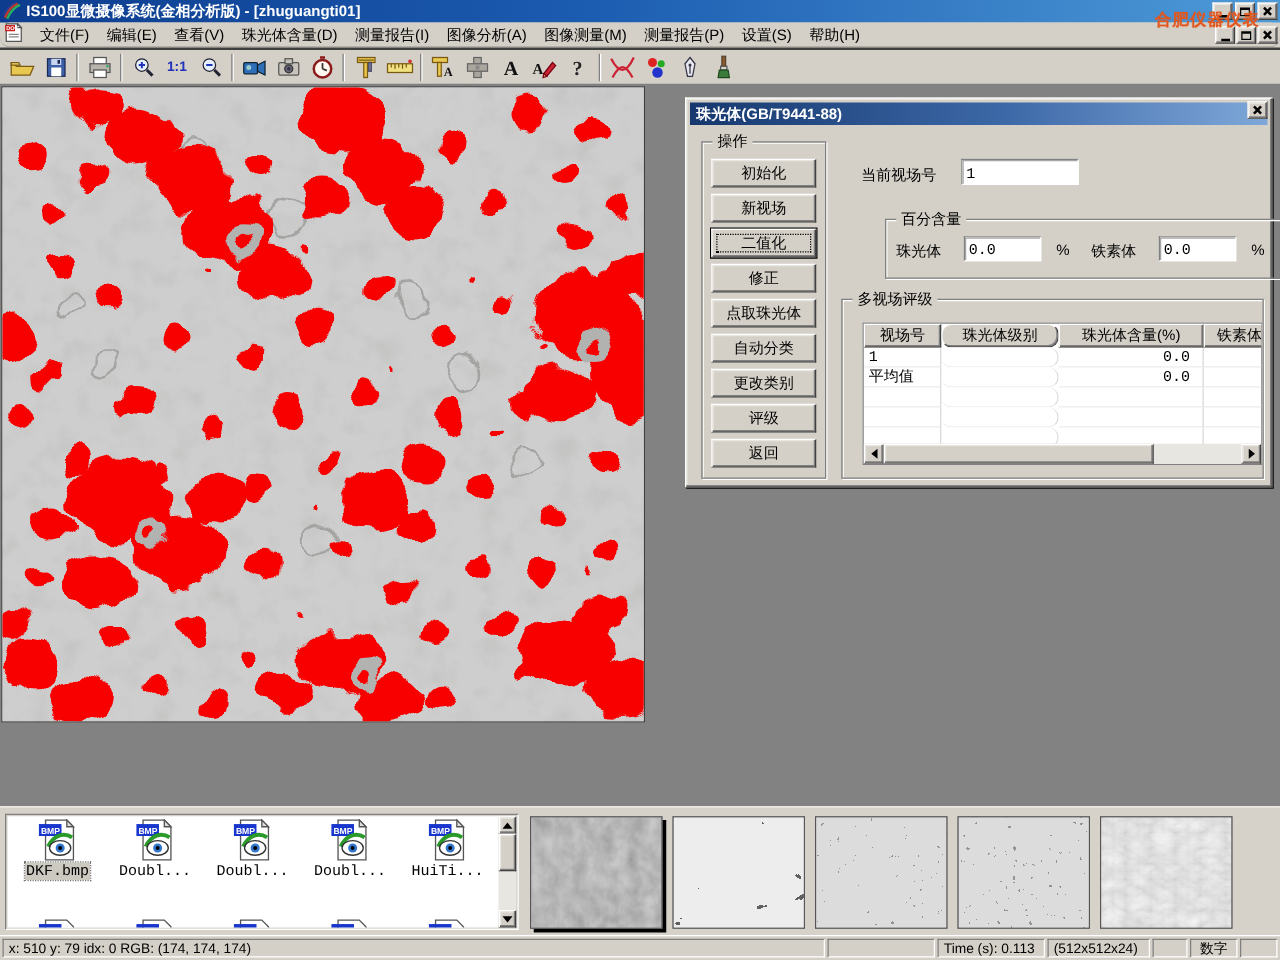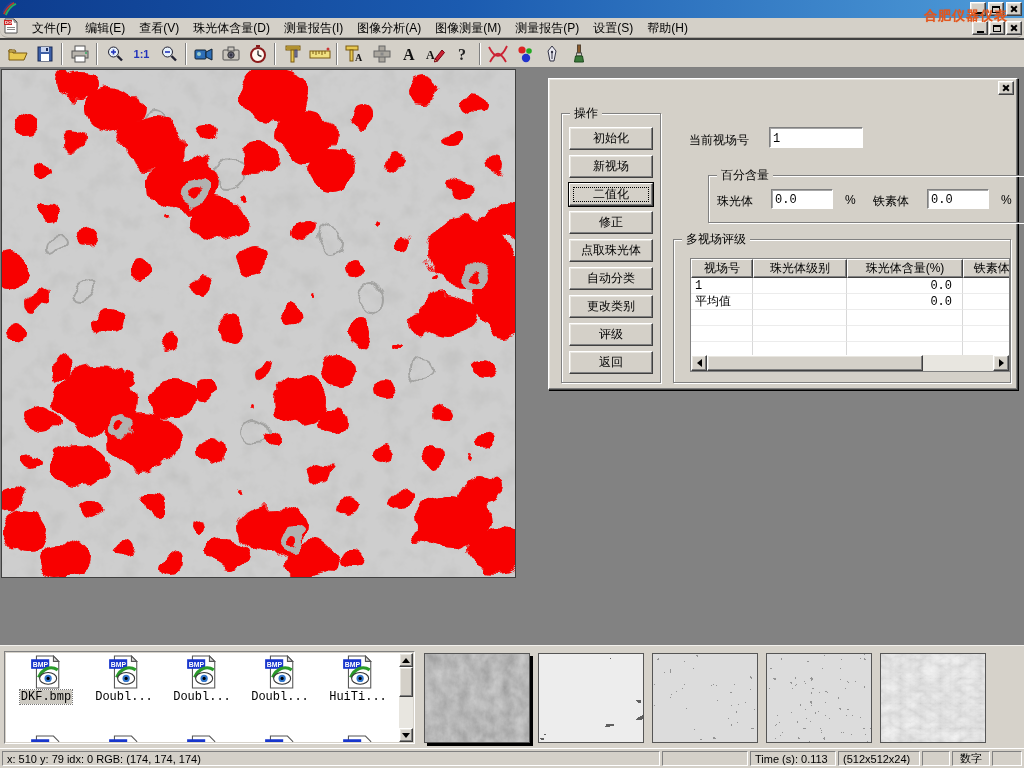--- a/index.html
+++ b/index.html
@@ -58,21 +58,21 @@
   .op-btn.selected { box-shadow:0 0 0 1px #000, inset -1px -1px 0 #808080; outline:1px dotted #000; outline-offset:-5px; }
   .fld-label { position:absolute; white-space:nowrap; }
   .tbox { position:absolute; height:21px; font-family:"Liberation Mono", monospace; font-size:12px; padding:2px 3px 0 3px; }
   .grade-group { left:296px; top:34px; width:160px; height:48px; }
   .pct-group { left:124px; top:96px; width:332px; height:48px;margin-left:35px; }
   .multi-group { left:124px; top:160px; width:338px; height:144px; }
   .ptable { position:absolute; left:16px; top:18px; width:320px; height:114px; background:#fff; border:1px solid #808080; overflow:hidden; }
   .prow { display:flex; width:372px; }
   .phead .pcell { height:19px; background:#D4D0C8; border:1px solid; border-color:#FFFFFF #404040 #404040 #FFFFFF; box-shadow:inset -1px -1px 0 #808080; display:flex; align-items:center; justify-content:center; white-space:nowrap; overflow:hidden; }
   .pbody-row .pcell { height:16px; border-right:1px solid #D8D8D8; border-bottom:1px solid #ECECEC; display:flex; align-items:center; white-space:nowrap; overflow:hidden; font-family:"Liberation Mono", monospace; }
-  .c0{width:62px;} .c1{width:94px;} .c2{width:116px;} .c3{width:100px;}
+  .c0{width:62px;} .c1{width:94px;border-radius:8px;} .c2{width:116px;} .c3{width:100px;}
   .cell-left{padding-left:4px; justify-content:flex-start;} .cell-right{justify-content:flex-end; padding-right:10px;}
   .hscroll { position:absolute; left:0; bottom:0; width:318px; height:16px; background:#E8E6E0; display:flex; }
   .sbtn { width:16px; height:16px; flex:none; display:flex; align-items:center; justify-content:center; }
   .hthumb { width:216px; height:16px; }
   .arr { width:0; height:0; }
   .arr-left { border-top:4px solid transparent; border-bottom:4px solid transparent; border-right:5px solid #000; }
   .arr-right{ border-top:4px solid transparent; border-bottom:4px solid transparent; border-left:5px solid #000; }
   .arr-up   { border-left:4px solid transparent; border-right:4px solid transparent; border-bottom:5px solid #000; }
   .arr-down { border-left:4px solid transparent; border-right:4px solid transparent; border-top:5px solid #000; }
 
@@ -99,20 +99,21 @@
 </style>
 </head>
 <body>
 
 <div class="titlebar">
   <svg class="app-icon" viewBox="0 0 16 15">
     <path d="M2,13 C5,6 8,3 13,1" stroke="#C0392B" stroke-width="2" fill="none"></path>
     <path d="M4,14 C7,7 10,4 15,2" stroke="#27AE60" stroke-width="2" fill="none"></path>
     <path d="M1,11 C4,5 7,2 11,0" stroke="#2C3E90" stroke-width="1.6" fill="none"></path>
   </svg>
+  <span class="title-text">IS100显微摄像系统(金相分析版) - [zhuguangti01]</span>
   <div class="win-btns">
     <div class="win-btn bevel-out">
         <span class="glyph-min"></span>
       </div>
     <div class="win-btn bevel-out">
         <span class="glyph-restore"></span>
       </div>
     <div class="win-btn bevel-out">
         <span class="glyph-x"></span>
       </div>
@@ -429,20 +430,23 @@
           <circle cx="475" cy="205" r="5" fill="#F80400"></circle>
         <circle cx="120" cy="360" r="12" fill="#b2b2b0"></circle>
           <circle cx="120" cy="360" r="5" fill="#F80400"></circle>
         <circle cx="290" cy="470" r="11" fill="#b2b2b0"></circle>
           <circle cx="290" cy="470" r="4" fill="#F80400"></circle>
       </g>
     </svg>
   </div>
 
   <div class="dialog">
+    <div class="dlg-titlebar">
+      <span>珠光体(GB/T9441-88)</span>
+    </div>
     <div class="dlg-close bevel-out">
         <span class="glyph-x"></span>
       </div>
 
     <div class="groupbox op-group">
       <span class="legend">操作</span>
       <div class="op-col">
         <div class="op-btn bevel-out">初始化</div>
         <div class="op-btn bevel-out">新视场</div>
         <div class="op-btn bevel-out selected">二值化</div>

